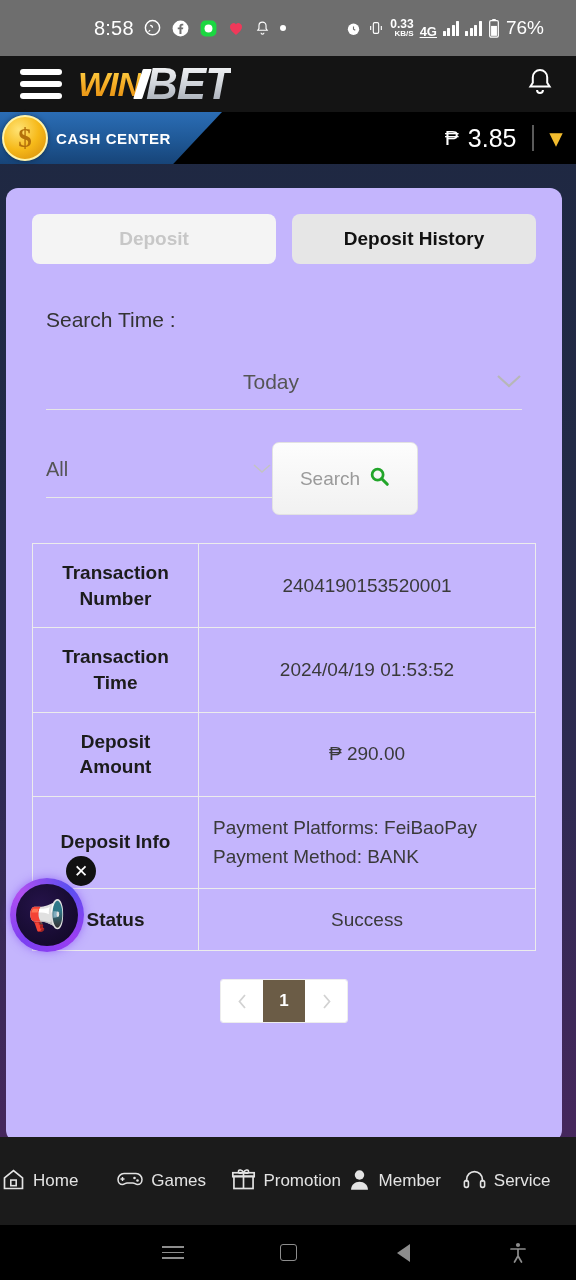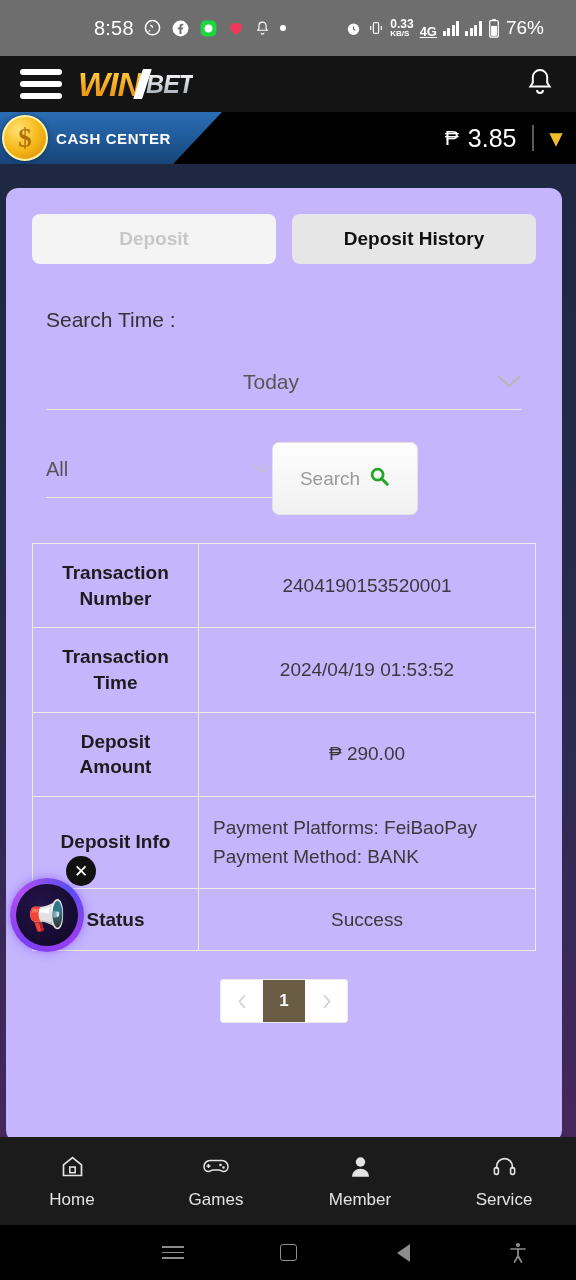--- a/index.html
+++ b/index.html
@@ -16,21 +16,21 @@
   
   .statusbar {
     height: 56px; background: #6e6e6e;
     display: flex; align-items: center;
     padding: 0 14px; color: #ffffff;
   }
   .sb-left { display: flex; align-items: center; gap: 9px; flex: 0 0 auto; margin-left: 62px; }
   .sb-time { font-size: 20px; letter-spacing: .2px; margin-left: 18px; }
   .sb-right { margin-left: auto; display: flex; align-items: center; gap: 6px; margin-right: 18px; }
   .sb-icon { display: inline-flex; align-items: center; justify-content: center; }
-  .net-speed { display: flex; flex-direction: column; align-items: flex-start; line-height: 1; }
+  .net-speed { display: flex; flex-direction: column; align-items: flex-end; line-height: 1; }
   .net-speed .nv { font-size: 12px; font-weight: bold; }
   .net-speed .nu { font-size: 8px; font-weight: bold; }
   .sb-4g { font-size: 13px; font-weight: bold; align-self: flex-start; margin-top: 7px; text-decoration: underline; }
   .bars { display: flex; align-items: flex-end; gap: 1.5px; height: 16px; }
   .bars i { display: block; width: 3px; background: #fff; border-radius: .5px; }
   .bars i:nth-child(1){height:5px} .bars i:nth-child(2){height:8px}
   .bars i:nth-child(3){height:11px} .bars i:nth-child(4){height:15px}
   .sb-batt { font-size: 19px; }
   .dot-ic { width:6px;height:6px;border-radius:50%;background:#fff; }
 
@@ -45,21 +45,21 @@
   .logo-win {
     font-size: 34px; font-weight: bold; font-style: italic; letter-spacing: -1px;
     background: linear-gradient(180deg,#ffd84d 0%,#f4a821 55%,#e08a10 100%);
     -webkit-background-clip: text; background-clip: text; color: transparent;
   }
   .logo-slash {
     display:inline-block; width:9px; height:30px; background:#fff;
     transform: skewX(-18deg); margin: 0 -1px 0 -3px; border-radius:1px;
   }
   .logo-bet {
-    font-size: 25px; font-weight: bold; font-style: italic; letter-spacing: -1px;
+    font-size: 44px; font-weight: bold; font-style: italic; letter-spacing: -1px;
     background: linear-gradient(180deg,#ffffff 0%,#d0d4da 50%,#9aa1ab 100%);
     -webkit-background-clip: text; background-clip: text; color: transparent;
   }
   .bell { margin-left: auto; }
 
   
   .cashbar { height: 52px; background: #000; position: relative; display: flex; align-items: center; }
   .cc-banner {
     position: absolute; left: 0; top: 0; height: 52px; width: 222px;
     background: linear-gradient(180deg,#2b6db5 0%,#1f5896 55%,#174478 100%);
@@ -174,21 +174,21 @@
     color: #fff; display: flex; align-items: center; justify-content: center;
     font-size: 17px; cursor: pointer;
   }
 
   
   .bottomnav {
     position: absolute; left: 0; right: 0; bottom: 55px; height: 88px;
     background: #1b1b1b; display: flex; align-items: center;
   }
   .bn-item {
-    flex: 1; display: flex; flex-direction: column; align-items: center; gap: 6px;
+    flex: 1; display: flex; flex-direction: row; align-items: center; gap: 6px;
     color: #e3e3e3; cursor: pointer;
   }
   .bn-label { font-size: 17px; }
 
   
   .androidnav {
     position: absolute; left: 0; right: 0; bottom: 0; height: 55px;
     background: #000; display: flex; align-items: center;
   }
   .an-slot { flex: 1; display: flex; align-items: center; justify-content: center; cursor: pointer; }
@@ -417,20 +417,31 @@
           <path d="M7.5 9.5v4M5.5 11.5h4" stroke="#e3e3e3" stroke-width="1.4"></path>
           <circle cx="19.5" cy="10.5" r="1.3" fill="#e3e3e3"></circle>
           <circle cx="22.5" cy="13" r="1.3" fill="#e3e3e3"></circle>
         </svg>
     </span>
     <span class="bn-label">Games</span>
   </div>
   <div class="bn-item">
     <span>
       <svg width="27" height="27" viewBox="0 0 24 24">
+          <rect x="3.5" y="9" width="17" height="11" fill="none" stroke="#e3e3e3" stroke-width="1.5"></rect>
+          <rect x="2.5" y="6" width="19" height="3.5" fill="none" stroke="#e3e3e3" stroke-width="1.5"></rect>
+          <path d="M12 6v14" stroke="#e3e3e3" stroke-width="1.5"></path>
+          <path d="M12 6c-1-2.5-4.5-3.5-4.5-1S10.5 6 12 6zM12 6c1-2.5 4.5-3.5 4.5-1S13.5 6 12 6z" fill="none" stroke="#e3e3e3" stroke-width="1.4"></path>
+        </svg>
+    </span>
+    <span class="bn-label">Promotion</span>
+  </div>
+  <div class="bn-item">
+    <span>
+      <svg width="27" height="27" viewBox="0 0 24 24">
           <circle cx="12" cy="8" r="4.2" fill="#e3e3e3"></circle>
           <path d="M4.5 21c0-4.2 3.4-7 7.5-7s7.5 2.8 7.5 7z" fill="#e3e3e3"></path>
         </svg>
     </span>
     <span class="bn-label">Member</span>
   </div>
   <div class="bn-item">
     <span>
       <svg width="27" height="27" viewBox="0 0 24 24">
           <path d="M5 14v-2a7 7 0 0 1 14 0v2" fill="none" stroke="#e3e3e3" stroke-width="1.5"></path>

